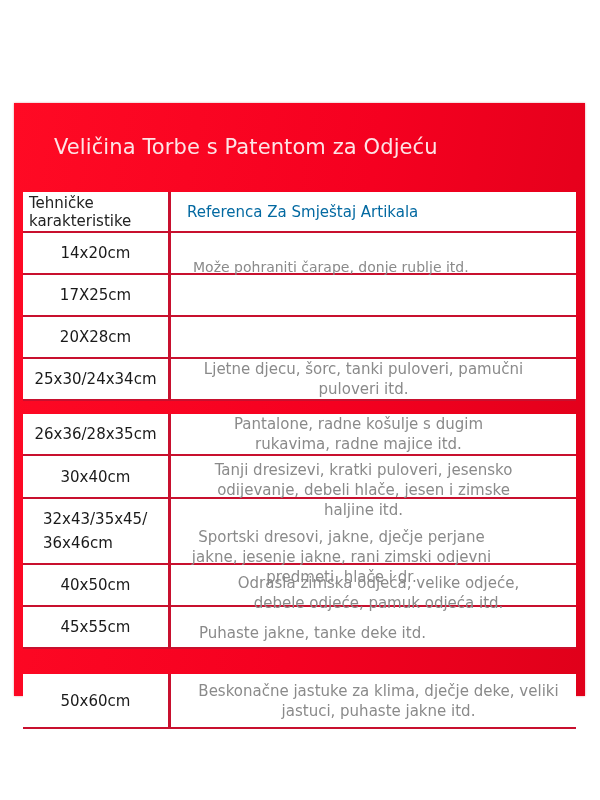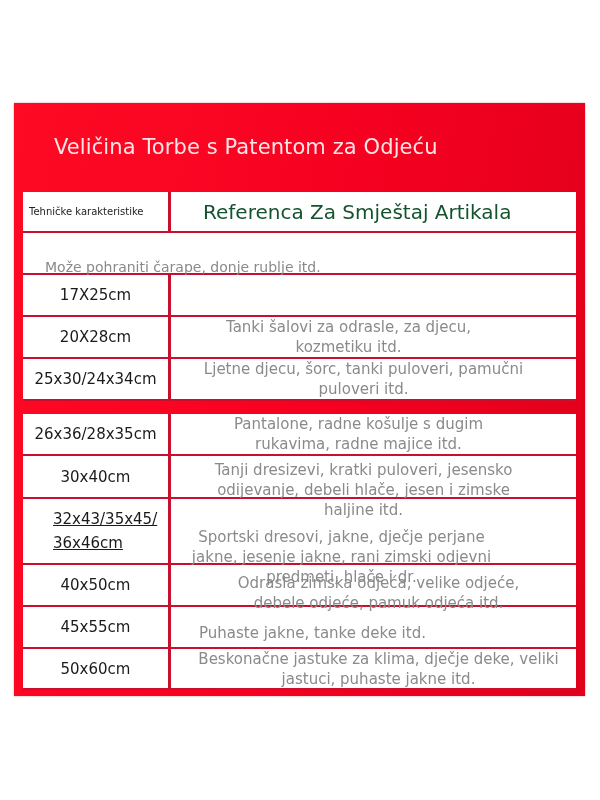--- a/index.html
+++ b/index.html
@@ -6,44 +6,44 @@
   body{width:600px;height:800px;background:#ffffff;position:relative;overflow:hidden;font-family:"DejaVu Sans","Liberation Sans",sans-serif;}
   .panel{position:absolute;left:14px;top:103px;width:571px;height:593px;
     background:linear-gradient(100deg,#ff0a24 0%,#f50020 55%,#e0001a 100%);
     box-shadow:0 0 2px rgba(200,0,20,0.4);}
   .title{position:absolute;left:54px;top:135px;font-size:21px;color:#fde4e6;letter-spacing:0.1px;white-space:nowrap;}
   .table{position:absolute;left:23px;top:192px;width:553px;}
   .row{display:flex;border-bottom:2px solid #c8102e;background:#fff;box-sizing:border-box;}
   .row:first-child{border-top:0;}
   .c1{width:148px;border-right:3px solid #c8102e;display:flex;align-items:center;justify-content:center;box-sizing:border-box;color:#1a1a1a;font-size:15px;}
   .c2{flex:1;display:flex;align-items:center;justify-content:center;text-align:center;color:#8a8a8a;font-size:15px;line-height:20px;box-sizing:border-box;padding:0 8px;overflow:visible;}
-  .hdr .c1{font-size:10px;color:#222;justify-content:flex-start;padding-left:6px;}
-  .hdr .c2{font-size:20px;color:#14532d;justify-content:flex-start;padding-left:32px;}
-  .c1.multi{justify-content:flex-start;padding-left:30px;line-height:24px;text-decoration:underline;}
+  .hdr .c1{font-size:15px;color:#222;justify-content:flex-start;padding-left:6px;}
+  .hdr .c2{font-size:15px;color:#0369a1;justify-content:flex-start;padding-left:16px;}
+  .c1.multi{justify-content:flex-start;padding-left:20px;line-height:24px;}
 </style>
 </head>
 <body>
 
 <div class="panel"></div>
 <div class="title">Veličina Torbe s Patentom za Odjeću</div>
 
 <div class="table">
   <div class="row hdr" style="height:41px;">
     <div class="c1">Tehničke karakteristike</div>
     <div class="c2">Referenca Za Smještaj Artikala</div>
   </div>
   <div class="row" style="height:42px;">
+    <div class="c1">14x20cm</div>
     <div class="c2" style="justify-content:flex-start;padding-left:22px;font-size:14px;align-items:flex-start;padding-top:8px;margin-top:16px;">Može pohraniti čarape, donje rublje itd.</div>
   </div>
   <div class="row" style="height:42px;">
     <div class="c1">17X25cm</div>
   </div>
   <div class="row" style="height:42px;">
     <div class="c1">20X28cm</div>
-    <div class="c2" style="padding:0 70px 0 20px;">Tanki šalovi za odrasle, za djecu, kozmetiku itd.</div>
   </div>
   <div class="row" style="height:42px;">
     <div class="c1">25x30/24x34cm</div>
     <div class="c2" style="padding:0 30px 0 10px;">Ljetne djecu, šorc, tanki puloveri, pamučni puloveri itd.</div>
   </div>
   <div class="row" style="height:42px;margin-top:13px;">
     <div class="c1">26x36/28x35cm</div>
     <div class="c2" style="padding:0 70px 0 40px;">Pantalone, radne košulje s dugim rukavima, radne majice itd.</div>
   </div>
   <div class="row" style="height:43px;overflow:visible;">
@@ -55,17 +55,17 @@
     <div class="c2" style="padding:28px 80px 0 16px;align-items:flex-start;height:84px;">Sportski dresovi, jakne, dječje perjane jakne, jesenje jakne, rani zimski odjevni predmeti, hlače i dr.</div>
   </div>
   <div class="row" style="height:42px;">
     <div class="c1">40x50cm</div>
     <div class="c2" style="padding:8px 30px 0 40px;align-items:flex-start;height:58px;">Odrasla zimska odjeća, velike odjeće, debele odjeće, pamuk odjeća itd.</div>
   </div>
   <div class="row" style="height:42px;">
     <div class="c1">45x55cm</div>
     <div class="c2" style="justify-content:flex-start;padding-left:28px;align-items:flex-end;padding-bottom:4px;">Puhaste jakne, tanke deke itd.</div>
   </div>
-  <div class="row" style="height:41px;">
+  <div class="row" style="height:55px;margin-top:25px;">
     <div class="c1">50x60cm</div>
     <div class="c2" style="padding:0 10px 0 20px;">Beskonačne jastuke za klima, dječje deke, veliki jastuci, puhaste jakne itd.</div>
   </div>
 </div>
 
 </body></html>

